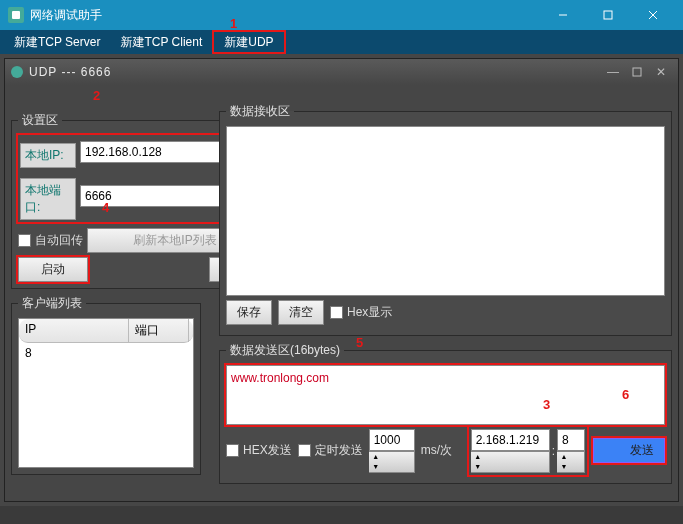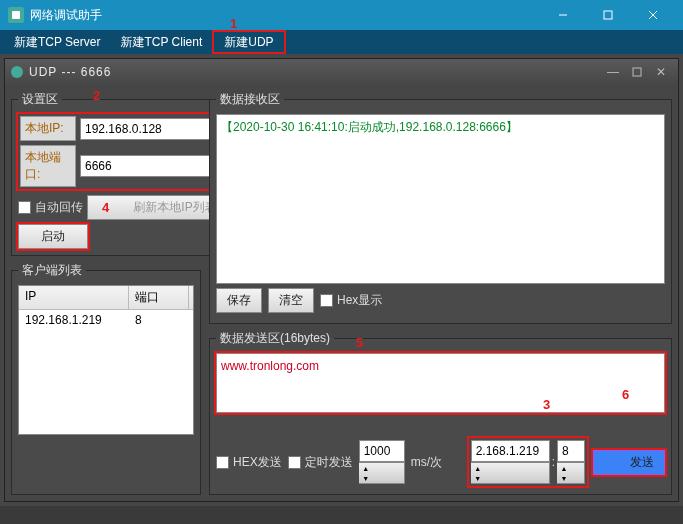--- a/index.html
+++ b/index.html
@@ -18,46 +18,46 @@
 .marker { position: absolute; color: #e41818; font-weight: bold; font-size: 13px; z-index: 100; }
 
 .workspace { background: #464646; padding: 4px; height: calc(524px - 30px - 24px - 18px); }
 
 .udp-window { background: #464646; border: 1px solid #222; height: 100%; display: flex; flex-direction: column; }
 .udp-titlebar { background: linear-gradient(#5a5a5a,#464646); height: 26px; display: flex; align-items: center; padding: 0 6px; color: #e8e8e8; }
 .udp-titlebar .dot { width: 12px; height: 12px; border-radius: 50%; background: #4a9; margin-right: 6px; }
 .udp-titlebar .t { flex: 1; letter-spacing: 1px; }
 .udp-titlebar .wb { width: 22px; height: 18px; display: flex; align-items: center; justify-content: center; color: #bbb; margin-left: 2px; cursor: pointer; }
 
-.udp-body { flex: 1; display: flex; gap: 8px; padding: 6px; }
+.udp-body { flex: 1; display: flex; gap: 18px; padding: 6px; align-items: center; }
 
 .leftcol { width: 190px; display: flex; flex-direction: column; gap: 6px; }
 .rightcol { flex: 1; display: flex; flex-direction: column; gap: 6px; }
 
 fieldset { border: 1px solid #2a2a2a; background: #4a4a4a; padding: 6px; }
 fieldset legend { color: #e0e0e0; padding: 0 4px; }
 
 .row { display: flex; align-items: center; margin-bottom: 4px; gap: 4px; }
-.lbl { color: #a16207; background: #dcdcdc; padding: 3px 4px; border: 1px solid #999; width: 56px; }
+.lbl { color: #0f766e; background: #dcdcdc; padding: 3px 4px; border: 1px solid #999; width: 56px; margin-top: 6px; }
 .combo { flex: 1; display: flex; }
 .combo input { flex: 1; border: 1px solid #888; background: #fff; padding: 2px 4px; height: 22px; }
 .combo .arrow { width: 16px; border: 1px solid #888; border-left: none; background: linear-gradient(#f0f0f0,#ccc); display: flex; align-items: center; justify-content: center; cursor: pointer; }
 .spinwrap { display: flex; flex-direction: column; border: 1px solid #888; border-left: none; background: linear-gradient(#f0f0f0,#ccc); }
 .spinwrap .sp { width: 14px; height: 10px; display: flex; align-items: center; justify-content: center; font-size: 7px; cursor: pointer; }
 
 .hl-red { outline: 2px solid #e41818; }
 
 .chk { display: flex; align-items: center; gap: 4px; color: #ddd; }
 .chk .box { width: 13px; height: 13px; background: #fff; border: 1px solid #777; }
 .btn { background: linear-gradient(#f4f4f4,#d8d8d8); border: 1px solid #888; padding: 3px 10px; cursor: pointer; color: #222; }
 .btn.disabled { color: #999; }
 .btn.primary { background: #3b82f6; border: 1px solid #8b5cf6; padding-left: 36px; }
 
 .client-table { background: #fff; border: 1px solid #888; height: 150px; display: flex; flex-direction: column; }
-.client-table .hdr { display: flex; background: linear-gradient(#f4f4f4,#e4e4e4); border-bottom: 1px solid #bbb; }
+.client-table .hdr { display: flex; background: linear-gradient(#f4f4f4,#e4e4e4); border-bottom: 1px solid #bbb; border-radius: 9px; }
 .client-table .hdr .c { padding: 3px 6px; border-right: 1px solid #bbb; }
 .client-table .body .r { display: flex; }
 .client-table .body .c { padding: 3px 6px; }
 .c1 { width: 110px; } .c2 { width: 60px; }
 
 .recv-box { background: #fff; border: 1px solid #888; height: 170px; padding: 4px; font-family: Consolas, monospace; font-size: 13px; overflow: auto; white-space: nowrap; }
 .recv-box .l1 .ts { color: #0a8a2a; } 
 .recv-box .l2 .ts { color: #0a8a2a; }
 .recv-box .addr { color: #c77b18; }
 .recv-box .len { color: #bbb; }
@@ -173,33 +173,31 @@
 
         <fieldset style="flex:1; display:flex; flex-direction:column;">
           <legend>客户端列表</legend>
           <div class="client-table">
             <div class="hdr">
               <div class="c c1">IP</div>
               <div class="c c2">端口</div>
             </div>
             <div class="body">
               <div class="r">
-                <div class="c c1">192.168.1.219</div>
                 <div class="c c2">8</div>
               </div>
             </div>
           </div>
         </fieldset>
       </div>
 
       <div class="rightcol">
         <fieldset>
           <legend>数据接收区</legend>
           <div class="recv-box">
-            <div class="l1"><span class="ts">【2020-10-30 16:41:10:启动成功,192.168.0.128:6666】</span></div>
           </div>
           <div class="btnrow">
             <button class="btn">保存</button>
             <button class="btn">清空</button>
             <div class="chk">
               <div class="box"></div>
                 <span>Hex显示</span>
             </div>
           </div>
         </fieldset>

